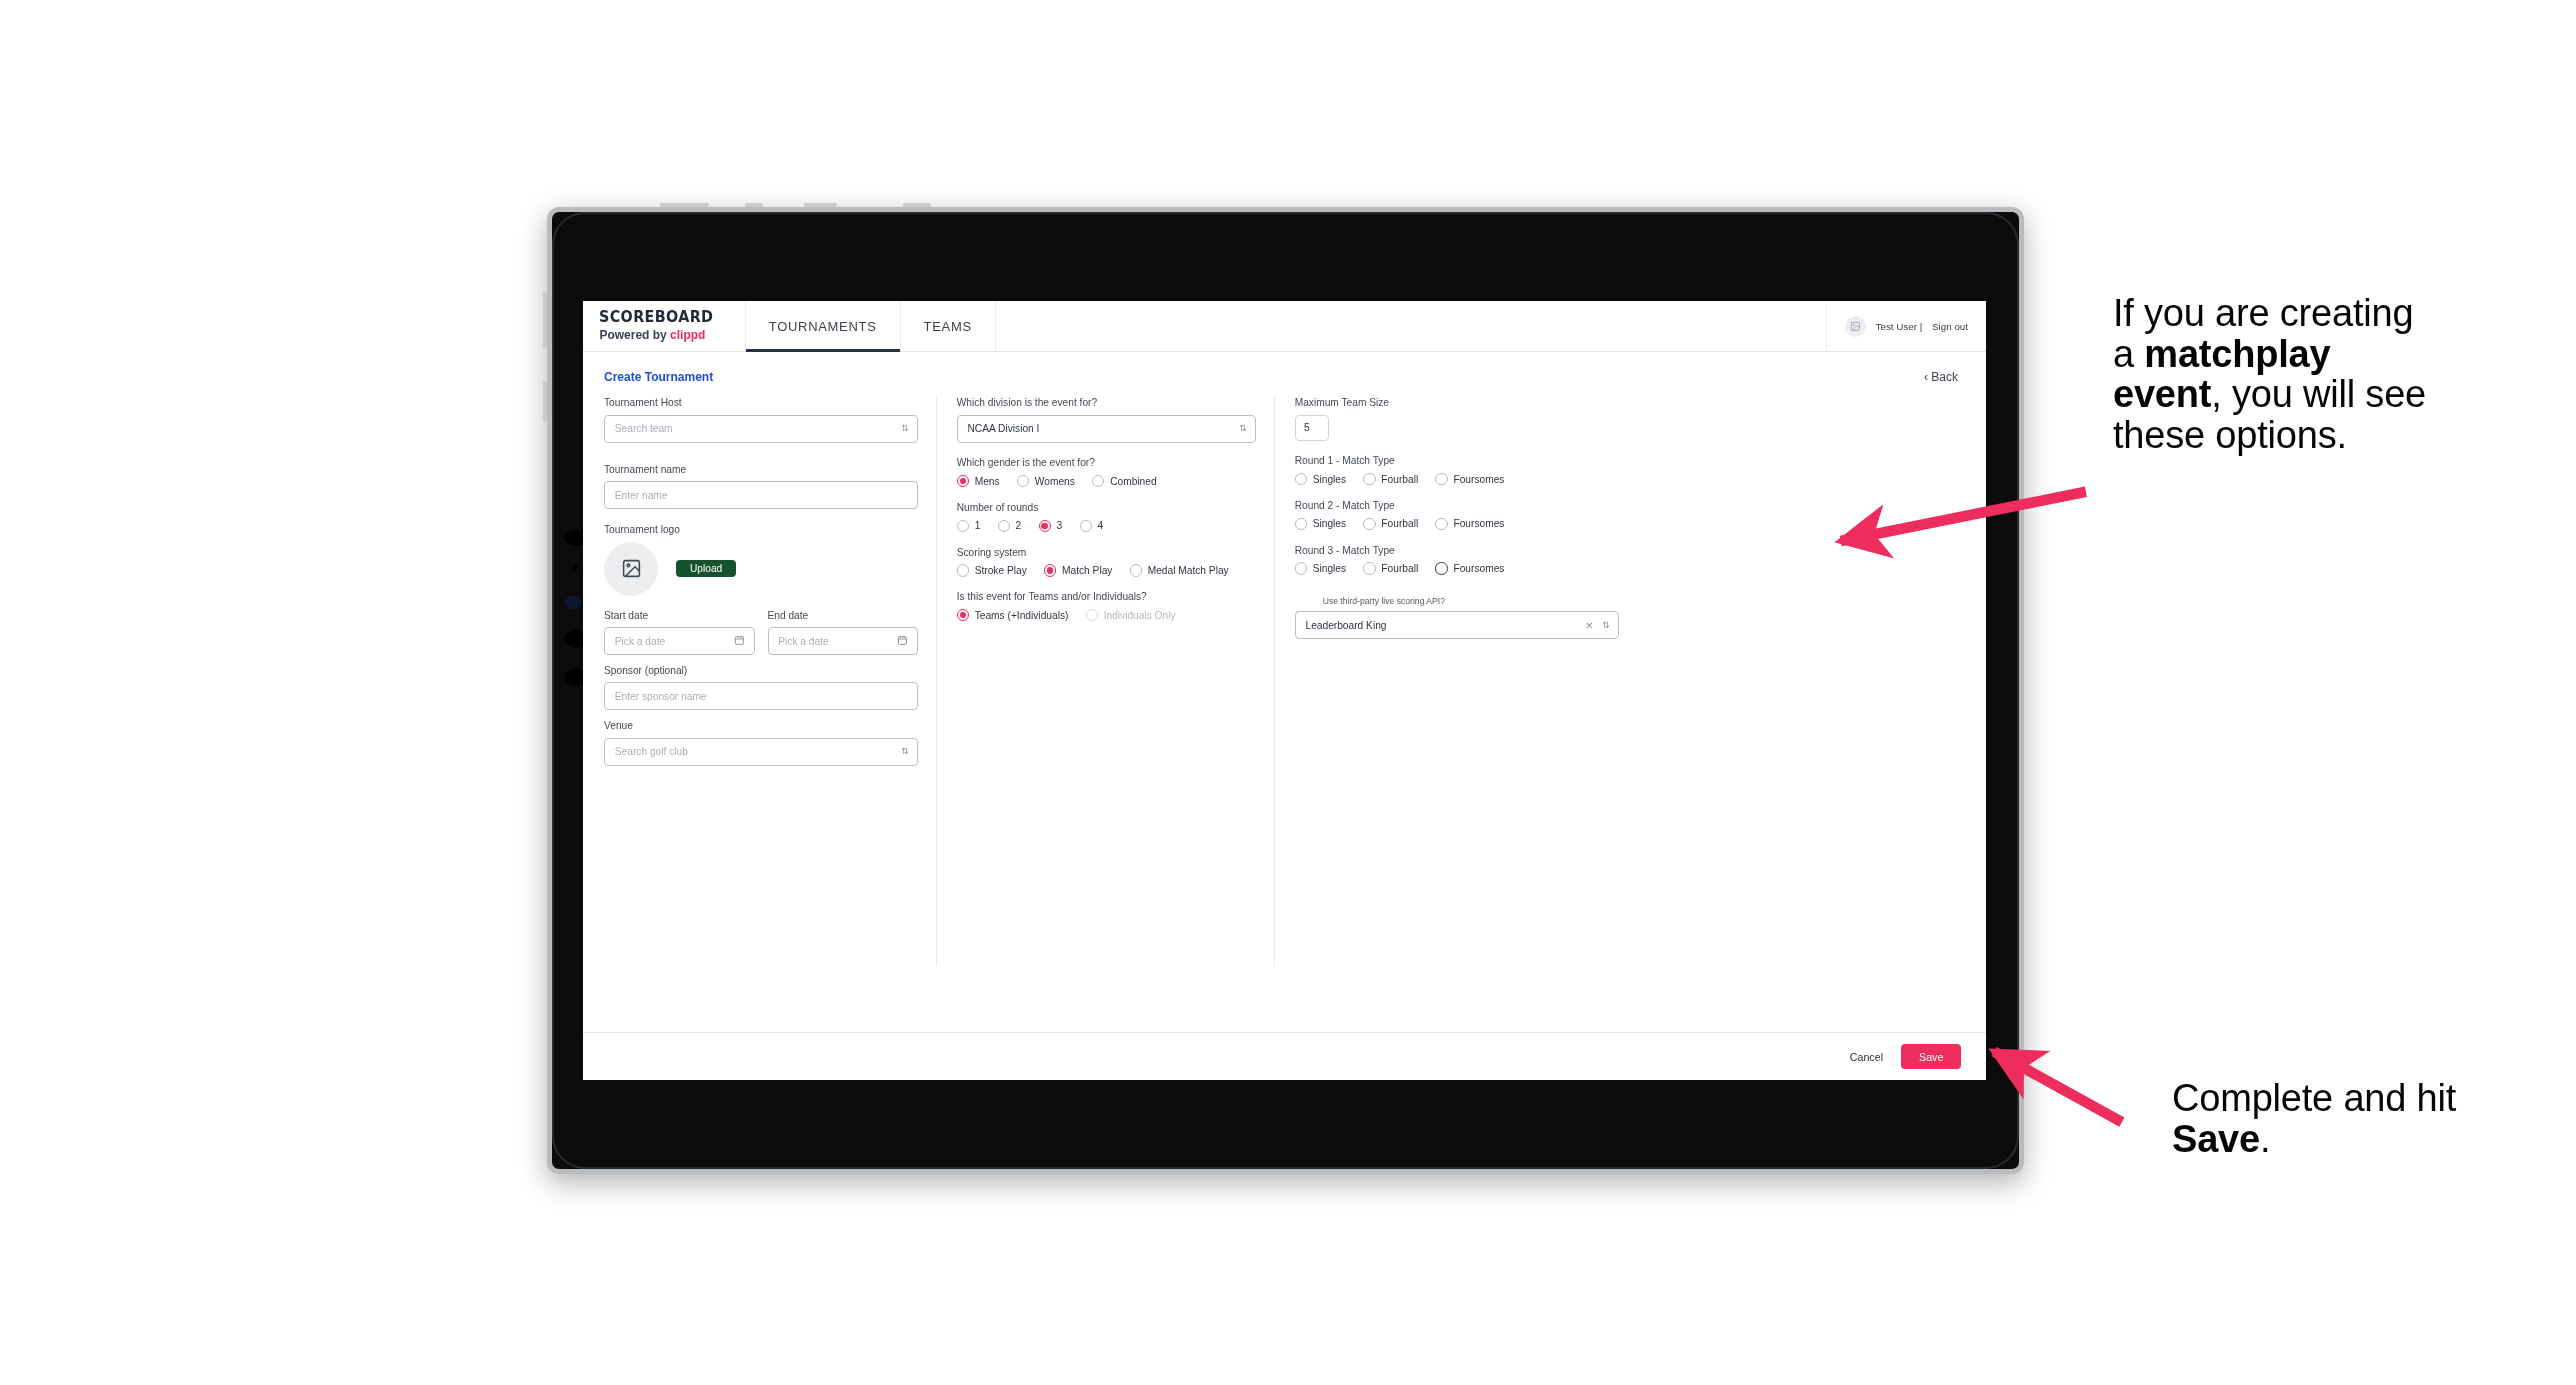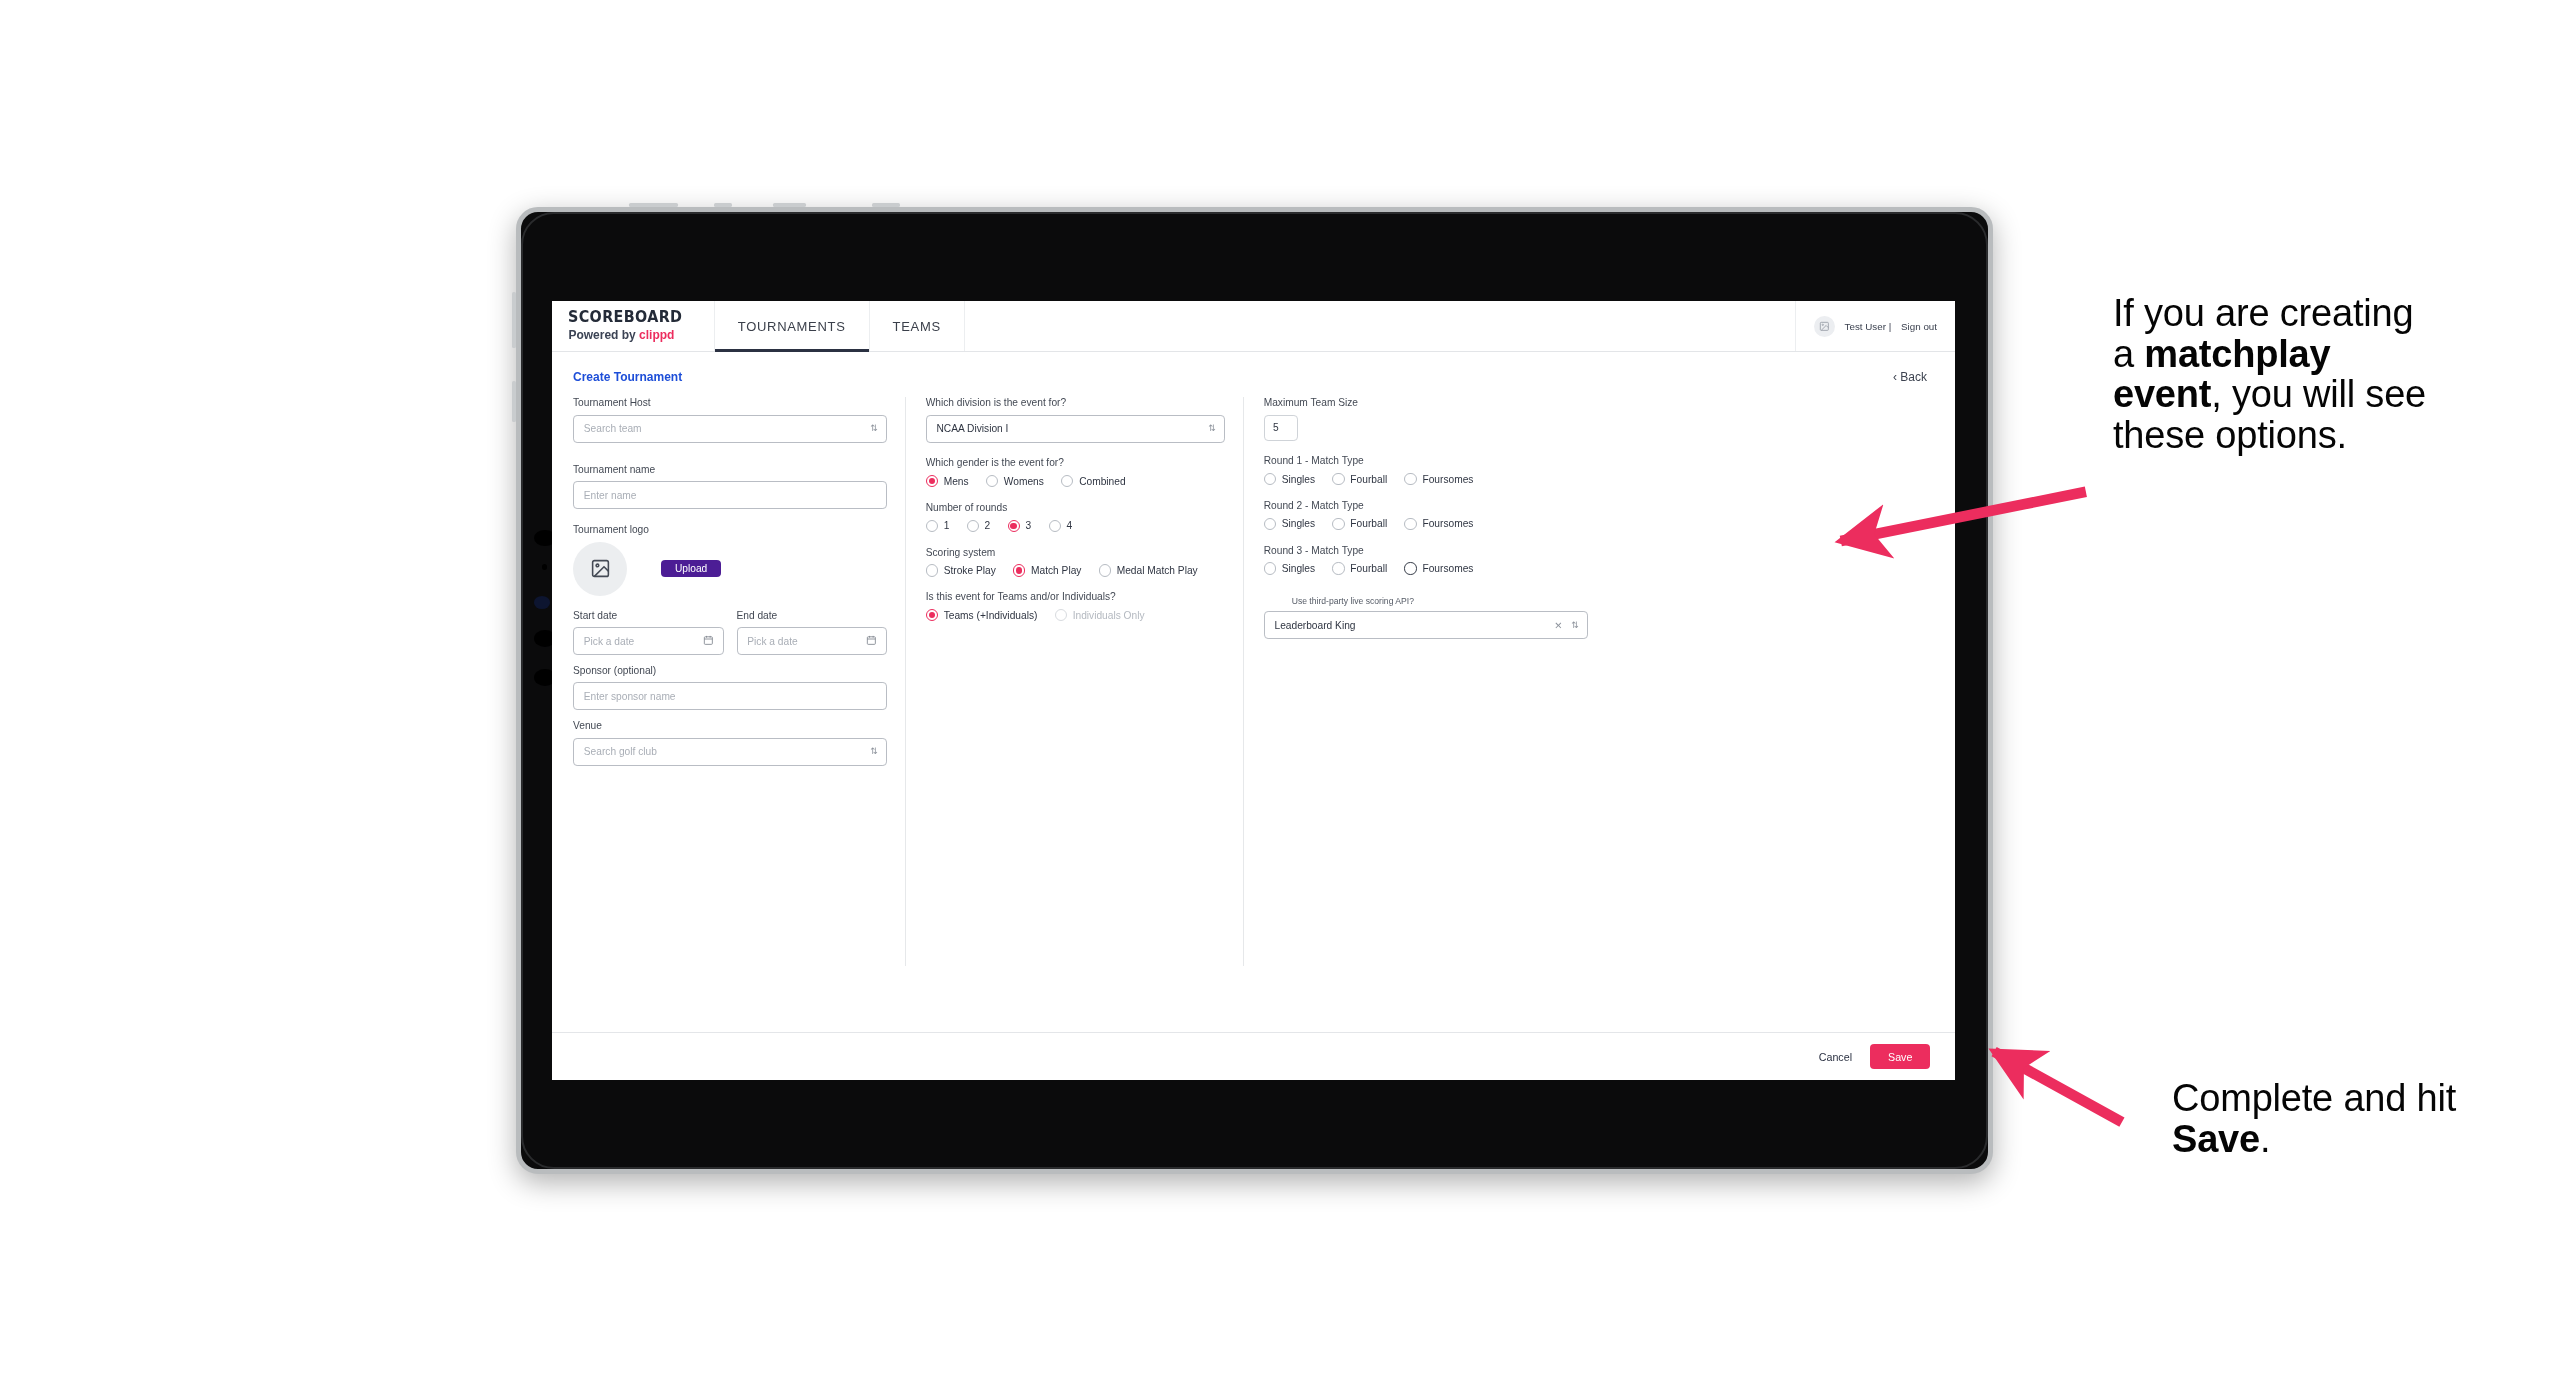--- a/index.html
+++ b/index.html
@@ -6,24 +6,24 @@
   html, body {
     width: 2576px; height: 1386px;
     background: #ffffff;
     font-family: "Liberation Sans", sans-serif;
     overflow: hidden;
   }
   .stage { position: relative; width: 2576px; height: 1386px; background:#fff; }
 
   
   .tablet {
-    position: absolute; left: 516px; top: 207px;
+    position: absolute; left: 547px; top: 207px;
     width: 1477px; height: 967px;
     background: #0b0b0c;
-    border-radius: 22px;
+    border-radius: 12px;
     border: 5.7px solid #b9bcbe;
     box-shadow: 0 8.2px 28px rgba(0,0,0,.30);
   }
   .tablet-inner {
     position:absolute; inset:0; border-radius:33px;
     border: 2.5px solid #2a2b2d; pointer-events:none;
   }
   .top-nub {
     position:absolute; top:-9px; height:4.1px; background:#c9ccce;
     border-radius:1.6px;
@@ -122,22 +122,22 @@
   }
   .field .cal { position:absolute; right:9px; color:#7e848d; }
   .field .clear { position:absolute; right:24.6px; color:#8d939c; font-size:9.8px; cursor:pointer; }
 
   .logo-row { display:flex; align-items:center; gap:18px; margin-top:3.3px; }
   .logo-circle {
     width:54px; height:54px; border-radius:50%; background:#eceef0;
     display:flex; align-items:center; justify-content:center; color:#444a55;
   }
   .upload-btn {
-    background:#4c1d95; color:#fff; font-size:10.2px;
-    padding:3px 14px; border-radius:4.1px; border:none; cursor:pointer;margin-left:16px;
+    background:#14532d; color:#fff; font-size:10.2px;
+    padding:3px 14px; border-radius:4.1px; border:none; cursor:pointer;
   }
   .date-row { display:flex; gap:13px; }
   .date-col { flex:1; }
 
   
   .radio-row { display:flex; align-items:center; gap:6.6px; flex-wrap:nowrap; }
   .ritem { display:flex; align-items:center; gap:5.7px; margin-right:10.7px; cursor:pointer; }
   .rcircle {
     width:12.3px; height:12.3px; border-radius:50%;
     border:1.3px solid #b7bcc3; background:#fff;

